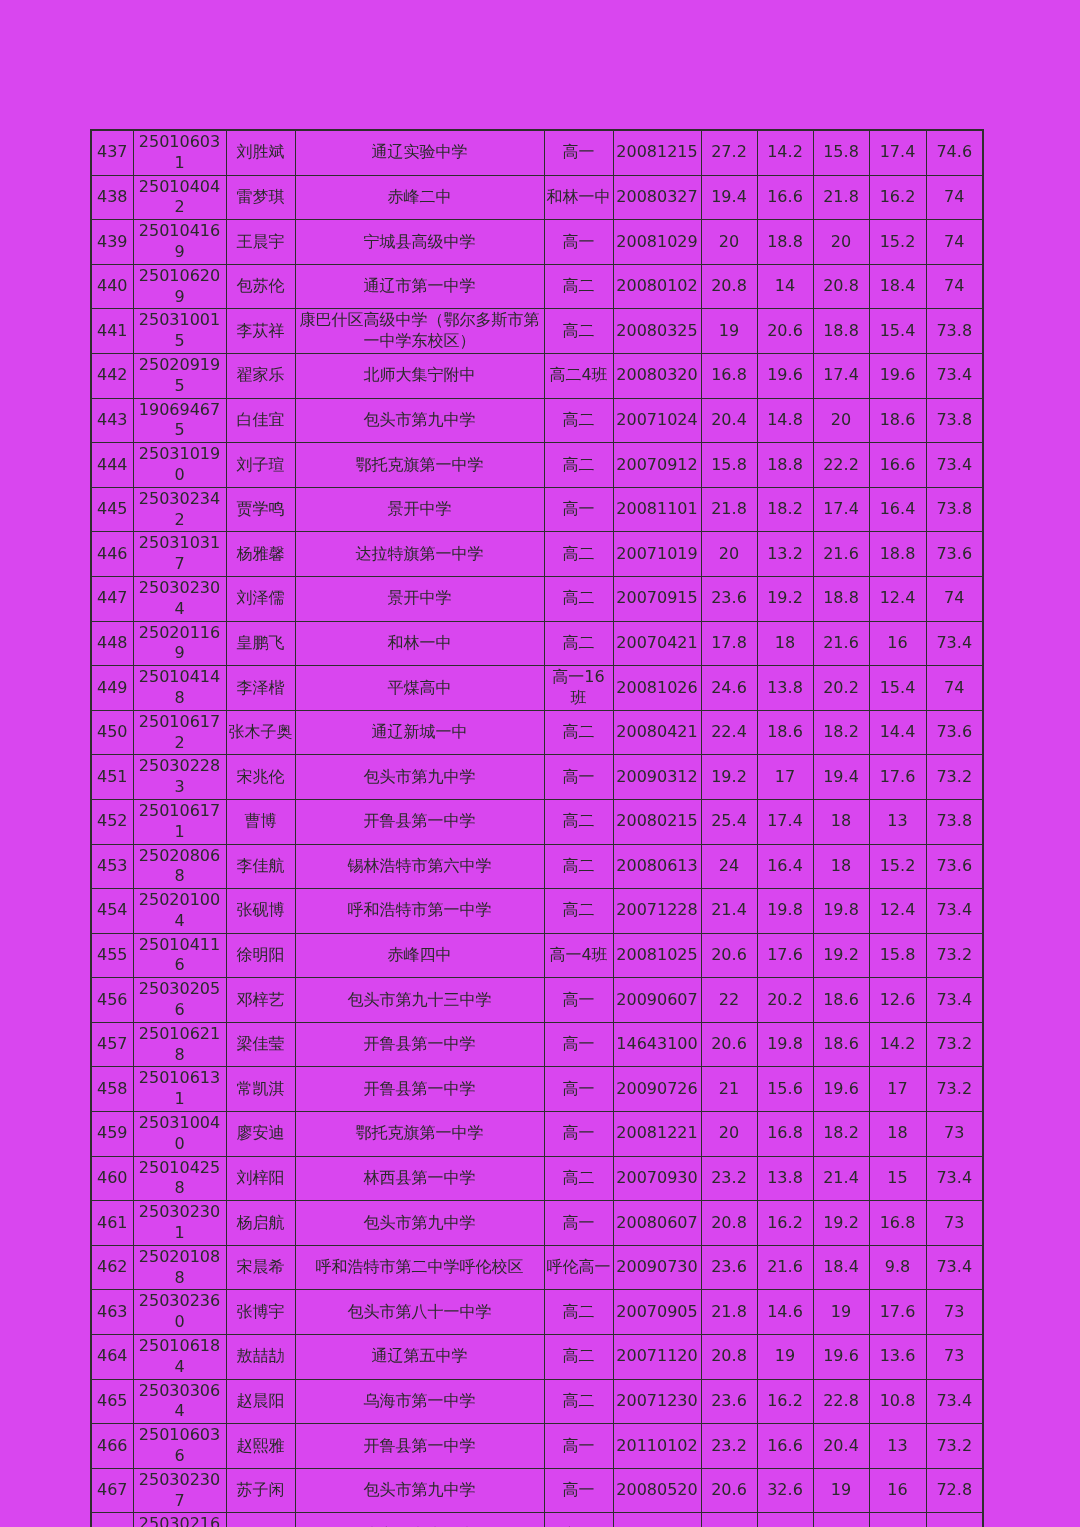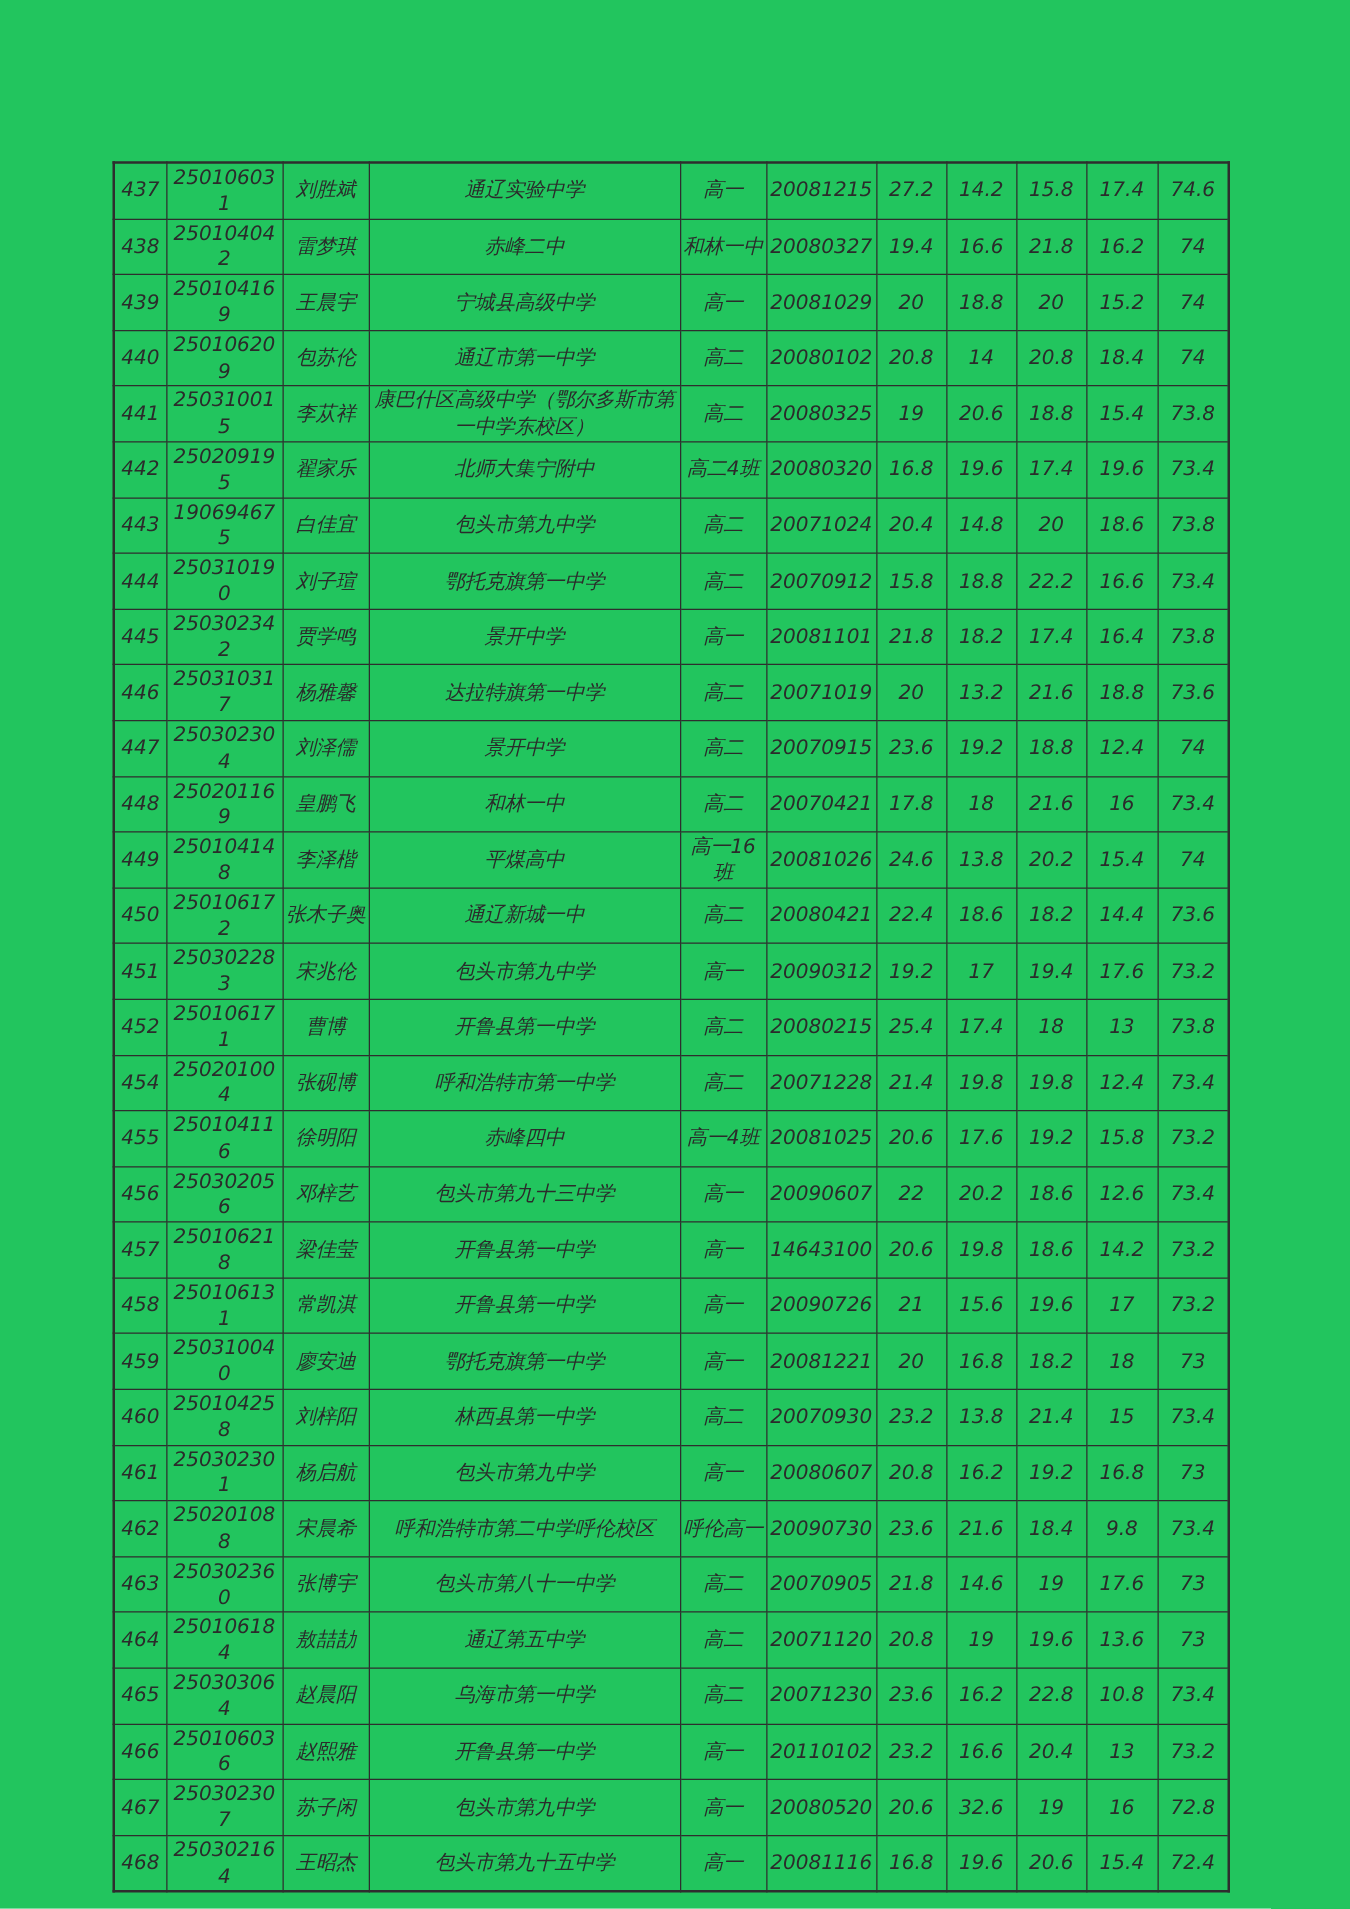--- a/index.html
+++ b/index.html
@@ -34,21 +34,21 @@
   td.col-rank{font-size:16px;}
   td.col-student-id{font-size:16px;letter-spacing:0px;}
   td.col-name{font-size:16px;}
   td.col-school{font-size:15px;}
   td.col-grade-class{font-size:15px;}
   td.col-birth-date{font-size:16px;}
 </style>
 </head>
 <body>
 
-<div class="page" style="background: #22c55e; color: rgb(43, 43, 43); font-style: italic;">
+<div class="page" style="background: #d946ef; color: rgb(43, 43, 43);">
   <table class="score">
     <colgroup>
       <col style="width:42px">
       <col style="width:93px">
       <col style="width:69px">
       <col style="width:249px">
       <col style="width:69px">
       <col style="width:88px">
       <col style="width:56px">
       <col style="width:56px">
@@ -259,20 +259,33 @@
           <td class="col-school">开鲁县第一中学</td>
           <td class="col-grade-class">高二</td>
           <td class="col-birth-date">20080215</td>
           <td class="col-score-1">25.4</td>
           <td class="col-score-2">17.4</td>
           <td class="col-score-3">18</td>
           <td class="col-score-4">13</td>
           <td class="col-total-score">73.8</td>
         </tr>
         <tr>
+          <td class="col-rank">453</td>
+          <td class="col-student-id">250208068</td>
+          <td class="col-name">李佳航</td>
+          <td class="col-school">锡林浩特市第六中学</td>
+          <td class="col-grade-class">高二</td>
+          <td class="col-birth-date">20080613</td>
+          <td class="col-score-1">24</td>
+          <td class="col-score-2">16.4</td>
+          <td class="col-score-3">18</td>
+          <td class="col-score-4">15.2</td>
+          <td class="col-total-score">73.6</td>
+        </tr>
+        <tr>
           <td class="col-rank">454</td>
           <td class="col-student-id">250201004</td>
           <td class="col-name">张砚博</td>
           <td class="col-school">呼和浩特市第一中学</td>
           <td class="col-grade-class">高二</td>
           <td class="col-birth-date">20071228</td>
           <td class="col-score-1">21.4</td>
           <td class="col-score-2">19.8</td>
           <td class="col-score-3">19.8</td>
           <td class="col-score-4">12.4</td>

